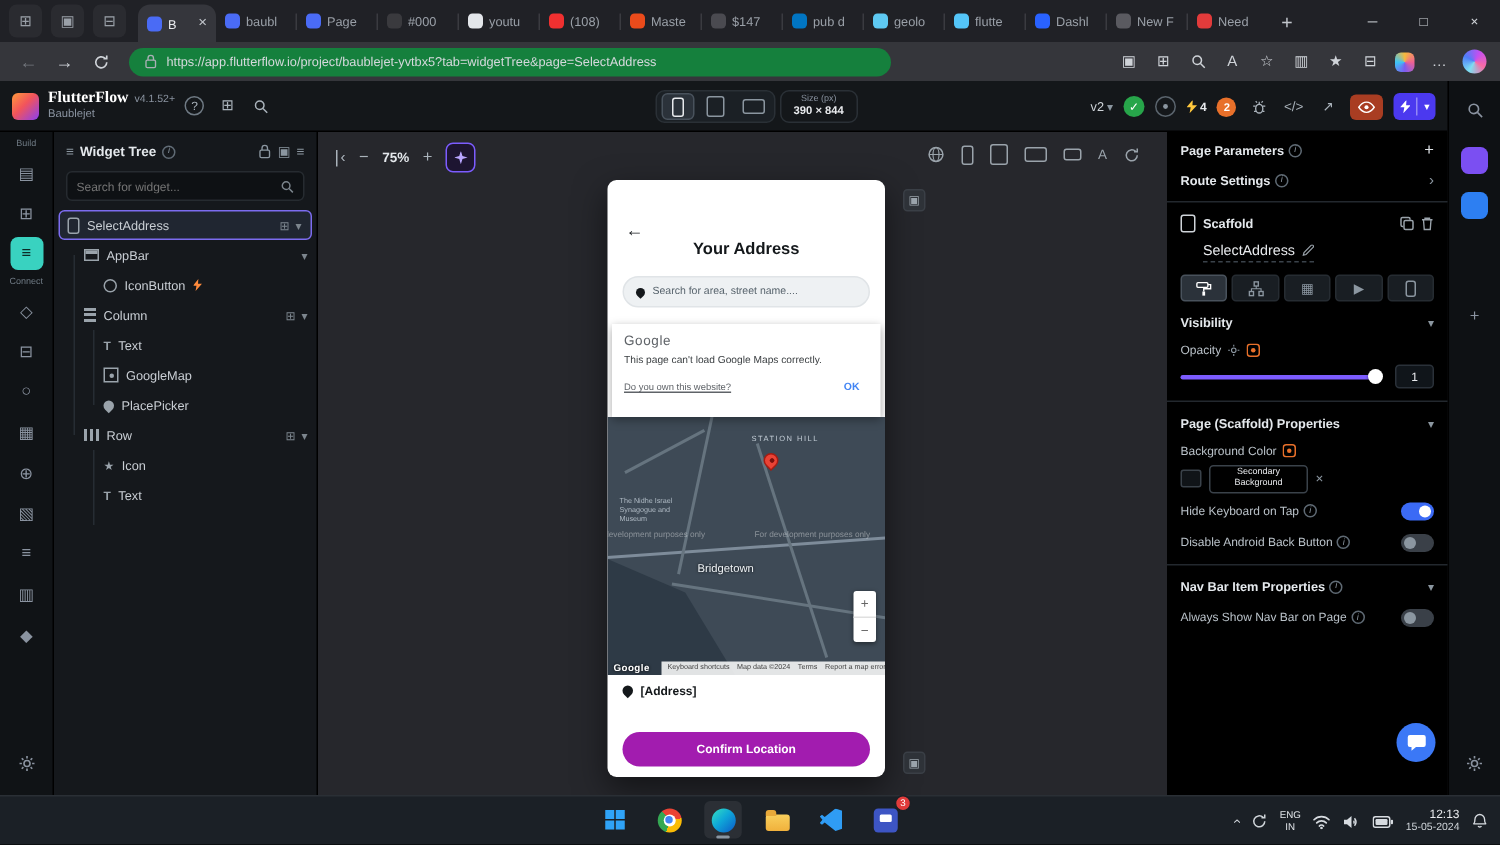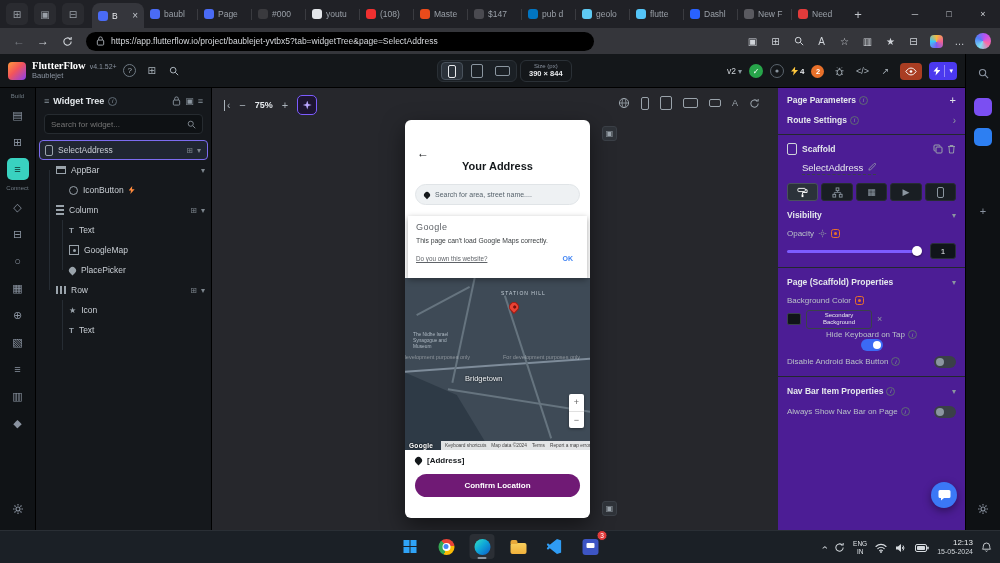--- a/index.html
+++ b/index.html
@@ -20,21 +20,21 @@
 .tlabel{overflow:hidden;white-space:nowrap;flex:1;}
 .tclose{font-size:10px;color:#c2c6cc;}
 .newtab{width:20px;height:20px;color:#c2c6cc;font-size:13px;display:flex;align-items:center;justify-content:center;margin-left:2px;flex:none;}
 .wincontrols{margin-left:auto;display:flex;height:28px;}
 .wc{width:34px;height:28px;display:flex;align-items:center;justify-content:center;color:#cfd3d8;font-size:9px;}
 
 
 .toolbar{position:absolute;top:28px;left:0;right:0;height:26px;background:#35363b;display:flex;align-items:center;gap:2px;padding:0 8px;}
 .nav-ico{width:22px;height:22px;border-radius:5px;display:flex;align-items:center;justify-content:center;color:#cfd3d8;font-size:12px;flex:none;}
 .nav-ico.dim{color:#74787e;}
-.addressbar{flex:1;max-width:508px;height:19px;background:#000000;border-radius:10px;display:flex;align-items:center;padding:0 10px;gap:6px;margin:0 6px;color:#aab0b6;}
+.addressbar{flex:1;max-width:508px;height:19px;background:#15803d;border-radius:10px;display:flex;align-items:center;padding:0 10px;gap:6px;margin:0 6px;color:#aab0b6;}
 .url{font-size:8.5px;color:#d6d9dd;white-space:nowrap;overflow:hidden;}
 .tool-right{display:flex;align-items:center;gap:4px;margin-left:auto;}
 .tr-ico{width:19px;height:19px;display:flex;align-items:center;justify-content:center;color:#cfd3d8;font-size:10px;border-radius:4px;flex:none;}
 .copilot{width:16px;height:16px;border-radius:50%;background:conic-gradient(from 210deg,#7ee0f2,#4f7df8,#c44ff0,#f96ba4,#7ee0f2);}
 .extdot{width:13px;height:13px;border-radius:4px;background:conic-gradient(#f6b93c,#ef6292,#7d5bf0,#3cc6f6,#f6b93c);}
 
 
 .ffheader{position:absolute;top:54px;left:0;width:965px;height:34px;background:#14171a;border-bottom:1px solid #000;display:flex;align-items:center;}
 .ff-logo{width:18px;height:18px;border-radius:4px;margin-left:8px;background:linear-gradient(135deg,#ff9a3c,#f2545b 45%,#8a3ff2);flex:none;}
 .ff-names{margin-left:6px;line-height:1.15;}
@@ -141,24 +141,24 @@
 .gpin i{position:absolute;left:3px;top:3px;width:2.5px;height:2.5px;background:#7a0f0c;border-radius:50%;}
 .mzoom{position:absolute;right:6px;top:116px;width:15px;height:34px;background:#fff;border-radius:2px;box-shadow:0 1px 3px rgba(0,0,0,.4);display:flex;flex-direction:column;z-index:2;}
 .mzoom span{flex:1;display:flex;align-items:center;justify-content:center;font-size:9px;color:#666;}
 .mzoom .zdiv{height:1px;background:#e0e0e0;flex:none;}
 .map-google{position:absolute;left:4px;bottom:1px;color:#fff;font-size:6.5px;font-weight:bold;letter-spacing:.3px;z-index:2;text-shadow:0 0 2px #000;}
 .map-attr{position:absolute;left:36px;right:0;bottom:0;height:9px;background:rgba(250,250,250,.88);display:flex;align-items:center;gap:5px;padding:0 4px;z-index:2;}
 .map-attr span{font-size:4.8px;color:#444;white-space:nowrap;}
 .p-addr{position:absolute;top:336px;left:10px;display:flex;align-items:center;gap:5px;}
 .p-addr .pin{background:#14181b;width:7px;height:7px;}
 .p-addr span{font-size:8px;font-weight:bold;}
-.p-confirm{position:absolute;top:354px;left:10px;right:10px;height:23px;background:#701a75;border-radius:12px;display:flex;align-items:center;justify-content:center;color:#fff;font-size:8px;font-weight:bold;}
-
-
-.props{position:absolute;top:88px;left:778px;width:187px;height:442px;background:#4c1d95;padding-top:2px;}
+.p-confirm{position:absolute;top:368px;left:10px;right:10px;height:23px;background:#a21caf;border-radius:12px;display:flex;align-items:center;justify-content:center;color:#fff;font-size:8px;font-weight:bold;}
+
+
+.props{position:absolute;top:88px;left:778px;width:187px;height:442px;background:#000000;padding-top:2px;}
 .pr{display:flex;align-items:center;padding:0 9px;min-height:20px;}
 .phead{font-size:8.5px;font-weight:bold;color:#e4e8ec;display:flex;align-items:center;gap:3px;}
 .plabel{font-size:8px;color:#b9c1c8;display:flex;align-items:center;gap:3px;}
 .divider{height:1px;background:#23282e;margin:4px 0;}
 .caret-d{color:#8b96a0;font-size:8px;}
 .caret-r{color:#8b96a0;font-size:10px;}
 .plus{color:#dfe3e7;font-size:11px;}
 .scaffold-ico{width:10px;height:12px;border:1px solid #cfd4d9;border-radius:2px;margin-right:5px;}
 .pname{font-size:9.5px;color:#e8eaed;border-bottom:1px dashed #3a424a;padding-bottom:1px;display:flex;align-items:center;gap:5px;}
 .ptabs{display:flex;gap:3px;margin:6px 9px 4px;}
@@ -742,21 +742,21 @@
             <rect x="0.5" y="0.5" width="8" height="8" rx="2" fill="none" stroke="#e8702a"></rect>
             <circle cx="4.5" cy="4.5" r="1.5" fill="#e8702a"></circle>
           </svg>
       </span>
     </div>
     <div class="pr" style="min-height:22px;">
       <span class="swatch"></span>
       <span class="colorpill">Secondary Background</span>
       <span class="xbtn">×</span>
     </div>
-    <div class="pr" style="min-height:21px;flex-direction:column;">
+    <div class="pr" style="min-height:21px;">
       <span class="plabel">
           <span>Hide Keyboard on Tap</span>
           <span class="info">i</span>
         </span>
       <span class="sp"></span>
       <span class="tgl on"></span>
     </div>
     <div class="pr" style="min-height:21px;">
       <span class="plabel">
           <span>Disable Android Back Button</span>

